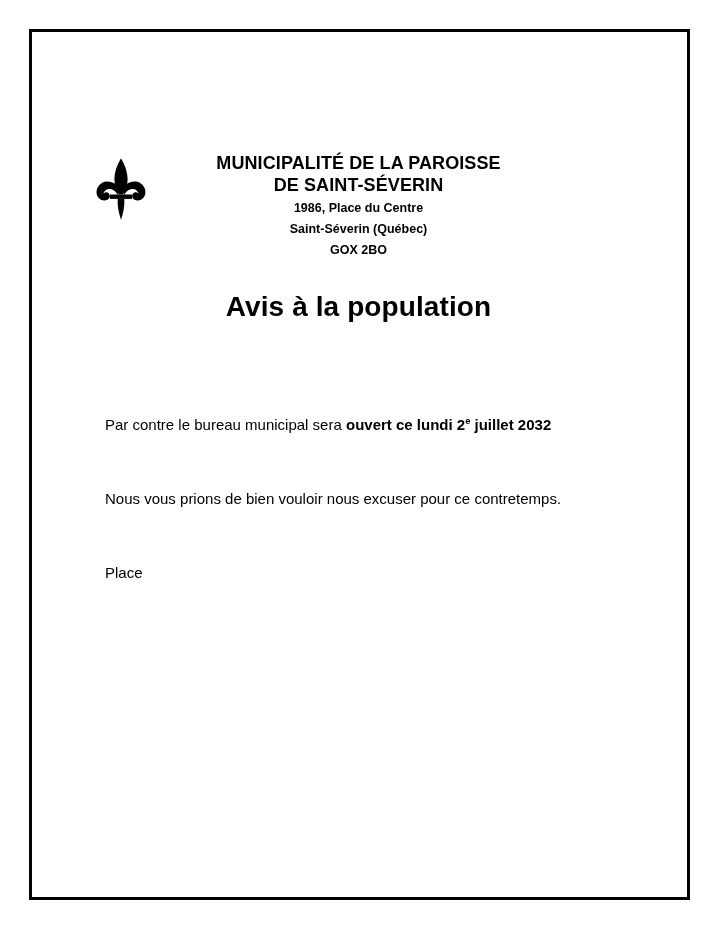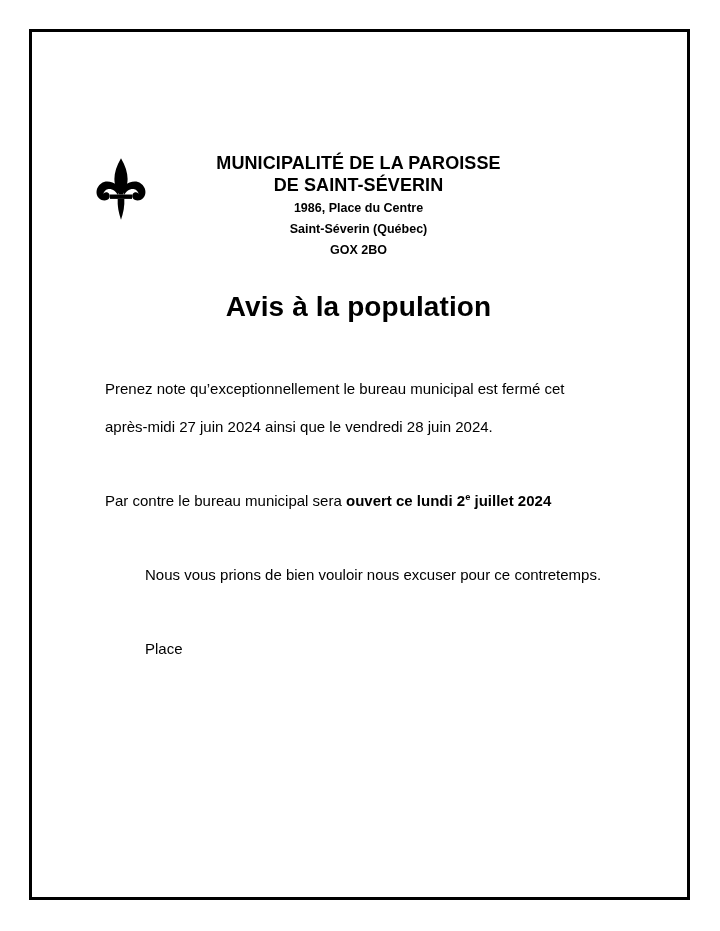--- a/index.html
+++ b/index.html
@@ -98,21 +98,21 @@
   }
 
   .para {
     font-size: 15px;
     line-height: 38px;
     margin: 0;
     white-space: pre-line;
   }
 
   .para.gap-lg { margin-top: 36px; }
-  .para.gap-md { margin-top: 36px; margin-left: 40px; }
+  .para.gap-md { margin-top: 36px; }
 
   .para b { font-weight: bold; }
 
   sup {
     font-size: 0.62em;
     vertical-align: super;
     line-height: 0;
   }
 </style>
 </head>
@@ -148,24 +148,22 @@
 Saint-Séverin (Québec)
 GOX 2BO</div>
     </div>
 
   </div>
 
   <div class="headline">Avis à la population</div>
 
   <div class="body-text">
 
-    <p class="para">Prenez note qu’exceptionnellement le bureau municipal est fermé cet
-après-midi 27 juin 2024 ainsi que le vendredi 28 juin 2024.</p>
 
-    <p class="para gap-lg"><span>Par contre le bureau municipal sera </span><b><span>ouvert ce lundi 2</span><sup>e</sup><span> juillet 2024</span></b></p>
+    <p class="para gap-lg"><span>Par contre le bureau municipal sera </span><b><span>ouvert ce lundi 2</span><sup>e</sup><span> juillet 2032</span></b></p>
 
     <p class="para gap-md">Nous vous prions de bien vouloir nous excuser pour ce contretemps.</p>
 
     <p class="para gap-md">Place</p>
 
 
   </div>
 
 </div>
 

